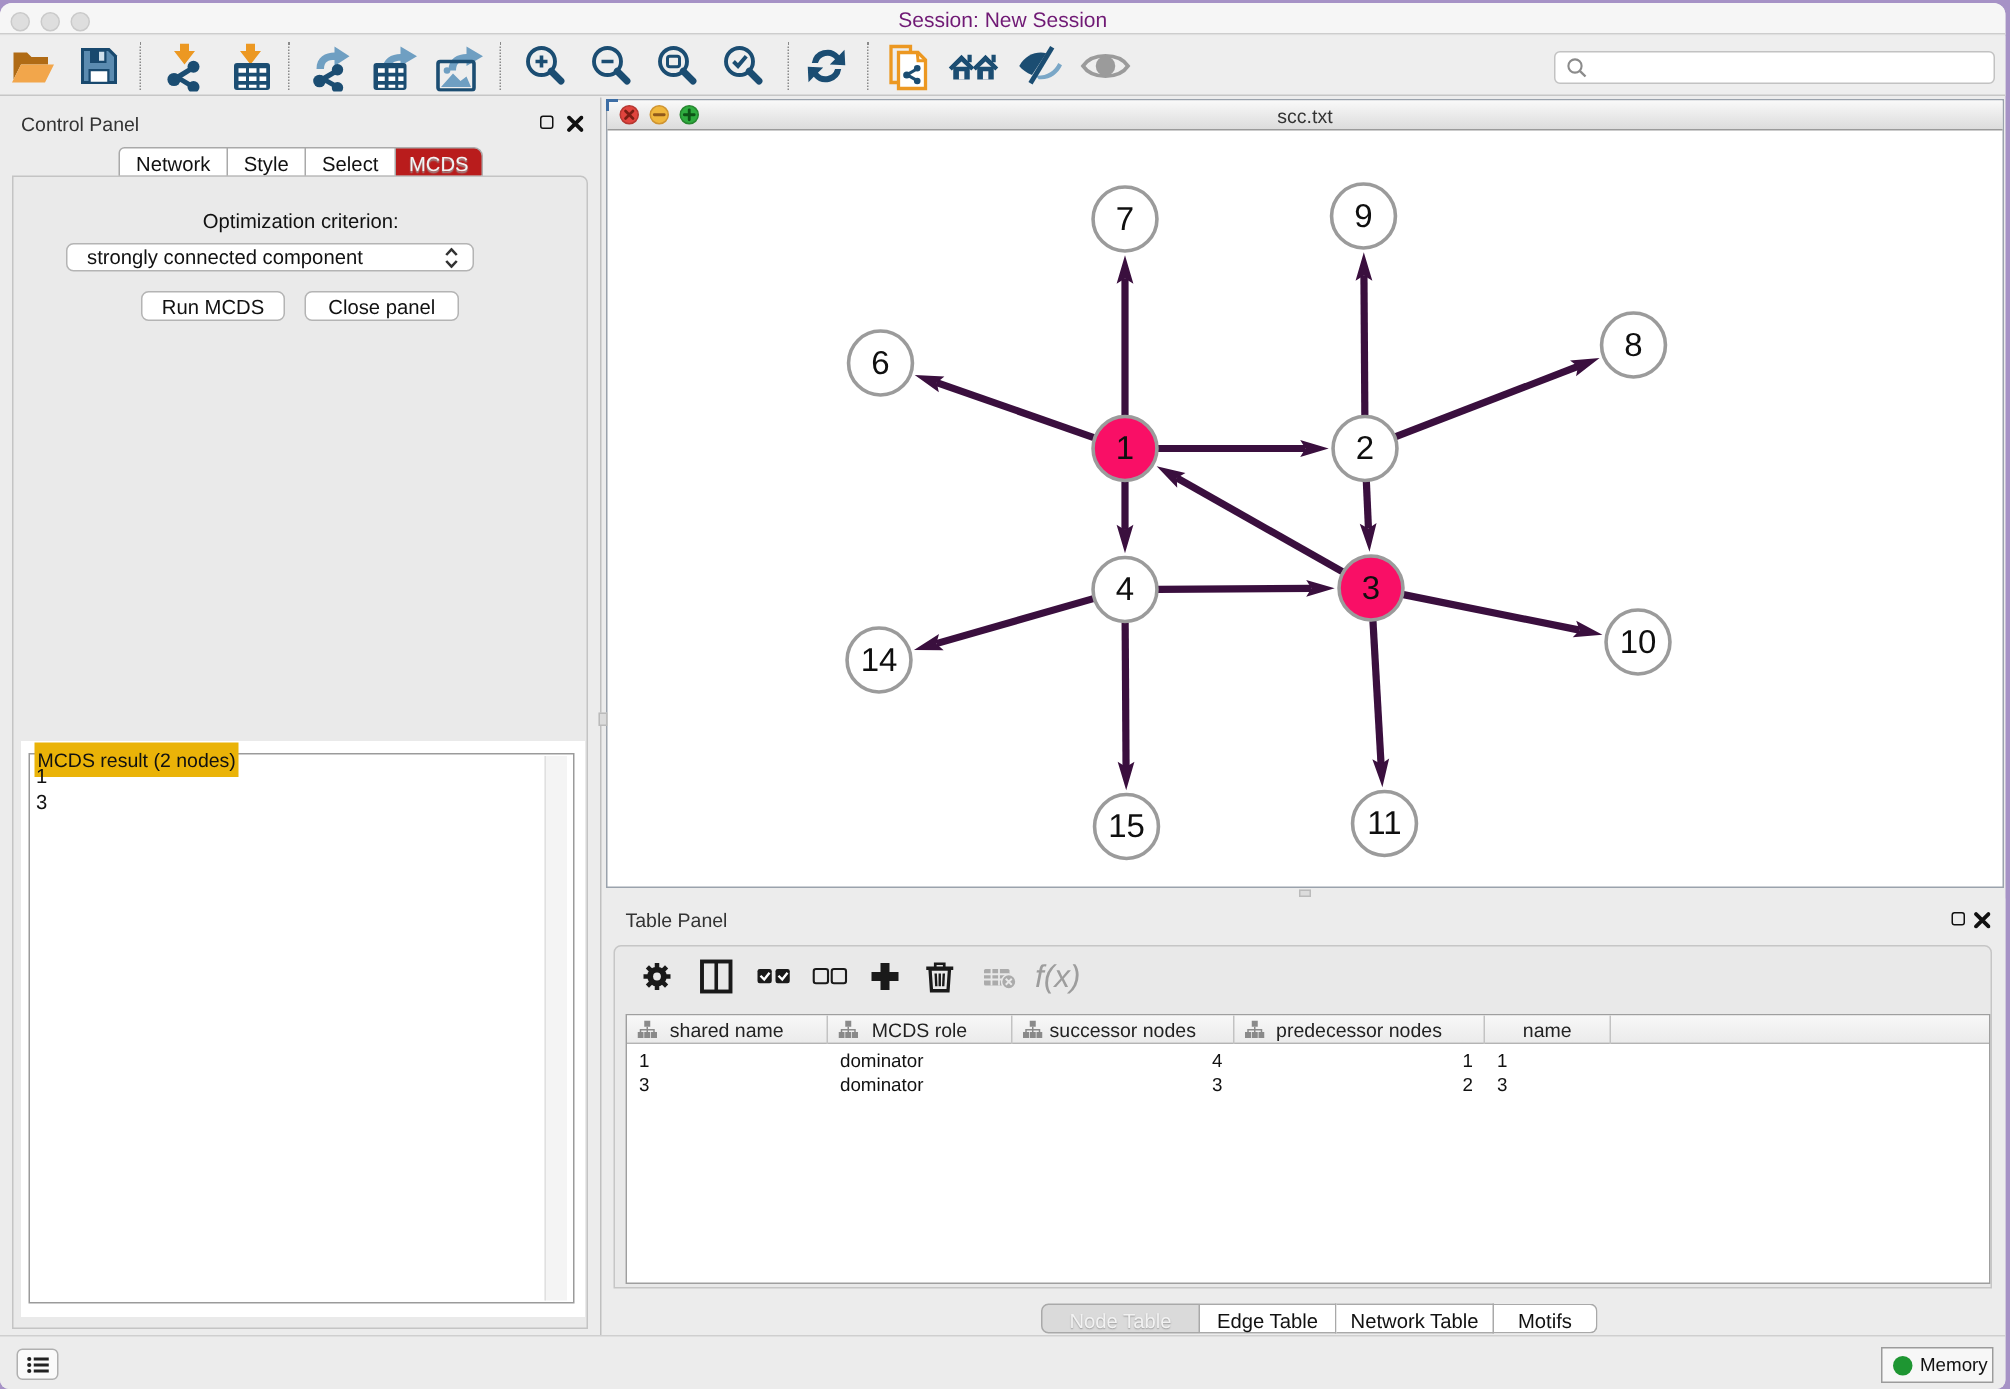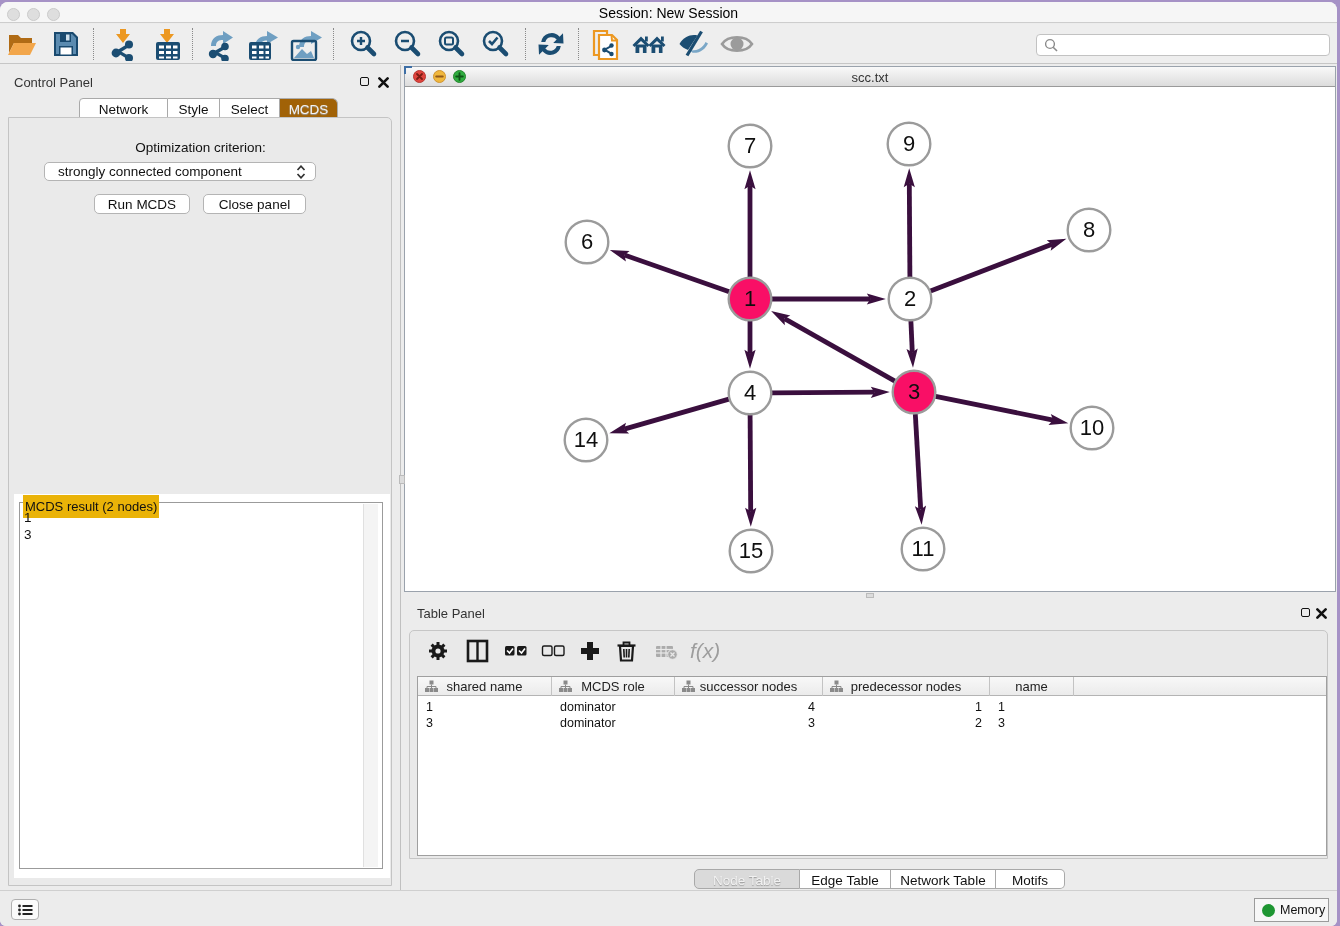--- a/index.html
+++ b/index.html
@@ -7,39 +7,39 @@
 body { background:#a692c6; font-family:"Liberation Sans", sans-serif; position:relative; }
 .app { position:absolute; left:0; top:2px; right:3px; bottom:0;
   background:#ececec; border-radius:8px 8px 6px 6px; overflow:hidden; }
 
 .titlebar { position:absolute; left:0; top:0; right:0; height:21px; background:#f6f6f6;
   border-bottom:1px solid #cdcdcd; }
 .tl { position:absolute; top:6px; width:13px; height:13px; border-radius:50%;
   background:#dedede; border:1px solid #cacaca; }
 .titlebar .t1{left:7px;} .titlebar .t2{left:27px;} .titlebar .t3{left:47px;}
 .title-text { position:absolute; top:3px; left:0; right:0; text-align:center;
-  font-size:14px; color:#000000; }
+  font-size:14px; color:#701a75; }
 
 .toolbar { position:absolute; left:0; top:22px; right:0; height:40px; background:#eeeeee;
   border-bottom:1px solid #c6c6c6; }
 .tbi { position:absolute; top:5px; }
 .tbsep { position:absolute; top:4px; height:32px; width:0;
   border-left:1px dotted #8a8a8a; }
 .searchbox { position:absolute; left:1036px; top:10px; width:294px; height:22px;
   background:#fff; border:1px solid #c2c2c2; border-radius:4px; }
 
 .cpanel { position:absolute; left:0; top:63px; width:401px; bottom:36px; background:#ececec;
   border-right:1px solid #c0c0c0; }
 .panel-head { font-size:13px; color:#333; }
 .float-sq { display:inline-block; width:9px; height:9px; border:1.5px solid #111; border-radius:2px; }
 .tabs { position:absolute; display:flex; }
 .tab { background:#fff; border:1px solid #a9a9a9; border-left:none; color:#111;
   font-size:13.5px; text-align:center; padding-top:3px; height:20px; }
 .tab.first { border-left:1px solid #a9a9a9; border-radius:4px 0 0 0; }
-.tab.sel { background:#a16207; border-color:#adadad; color:#f3f3f3;
+.tab.sel { background:#b91c1c; border-color:#adadad; color:#f3f3f3;
   text-shadow:0 1px 1px #9a9a9a; border-radius:0 6px 0 0; }
 .cp-pane { position:absolute; left:8px; right:8px; top:52px; bottom:4px;
   background:#eaeaea; border:1px solid #c4c4c4; border-radius:0 5px 0 0; }
 .selectbox { position:absolute; background:#fff; border:1px solid #b4b4b4; border-radius:5px;
   font-size:13.5px; color:#111; }
 .btn { position:absolute; background:#fff; border:1px solid #b4b4b4; border-radius:5px;
   font-size:13.5px; color:#111; text-align:center; }
 
 .netframe { position:absolute; left:404px; top:64px; width:932px; height:526px;
   border:1px solid #9aa2ac; background:#fff; }
@@ -230,21 +230,21 @@
       </svg>
     </div>
   </div>
   <div class="cpanel" id="cpanel">
     <div class="panel-head" style="position:absolute;left:14px;top:10px">Control Panel</div>
     <div class="float-sq" style="position:absolute;left:360px;top:12px"></div>
     <svg style="position:absolute;left:378px;top:12px" width="11" height="11" viewBox="0 0 12 12">
       <path d="M1.5 1.5 L10.5 10.5 M10.5 1.5 L1.5 10.5" stroke="#111" stroke-width="2.8" stroke-linecap="round"></path>
     </svg>
     <div class="tabs" style="left:79px;top:33px">
-      <div class="tab first" style="width:89px">Network</div>
+      <div class="tab first" style="width:73px">Network</div>
       <div class="tab" style="width:52px">Style</div>
       <div class="tab" style="width:60px">Select</div>
       <div class="tab sel" style="width:58px">MCDS</div>
     </div>
     <div class="cp-pane"></div>
     <div style="position:absolute;left:0;width:401px;top:75px;text-align:center;font-size:13.5px;color:#111">Optimization criterion:</div>
     <div class="selectbox" style="left:44px;top:97px;width:272px;height:19px;padding:1px 0 0 13px">strongly connected component
       <svg style="position:absolute;right:9px;top:2px" width="10" height="14" viewBox="0 0 10 14">
         <path d="M1.5 5 L5 1.2 L8.5 5" stroke="#333" fill="none" stroke-width="1.7"></path>
         <path d="M1.5 9 L5 12.8 L8.5 9" stroke="#333" fill="none" stroke-width="1.7"></path>

